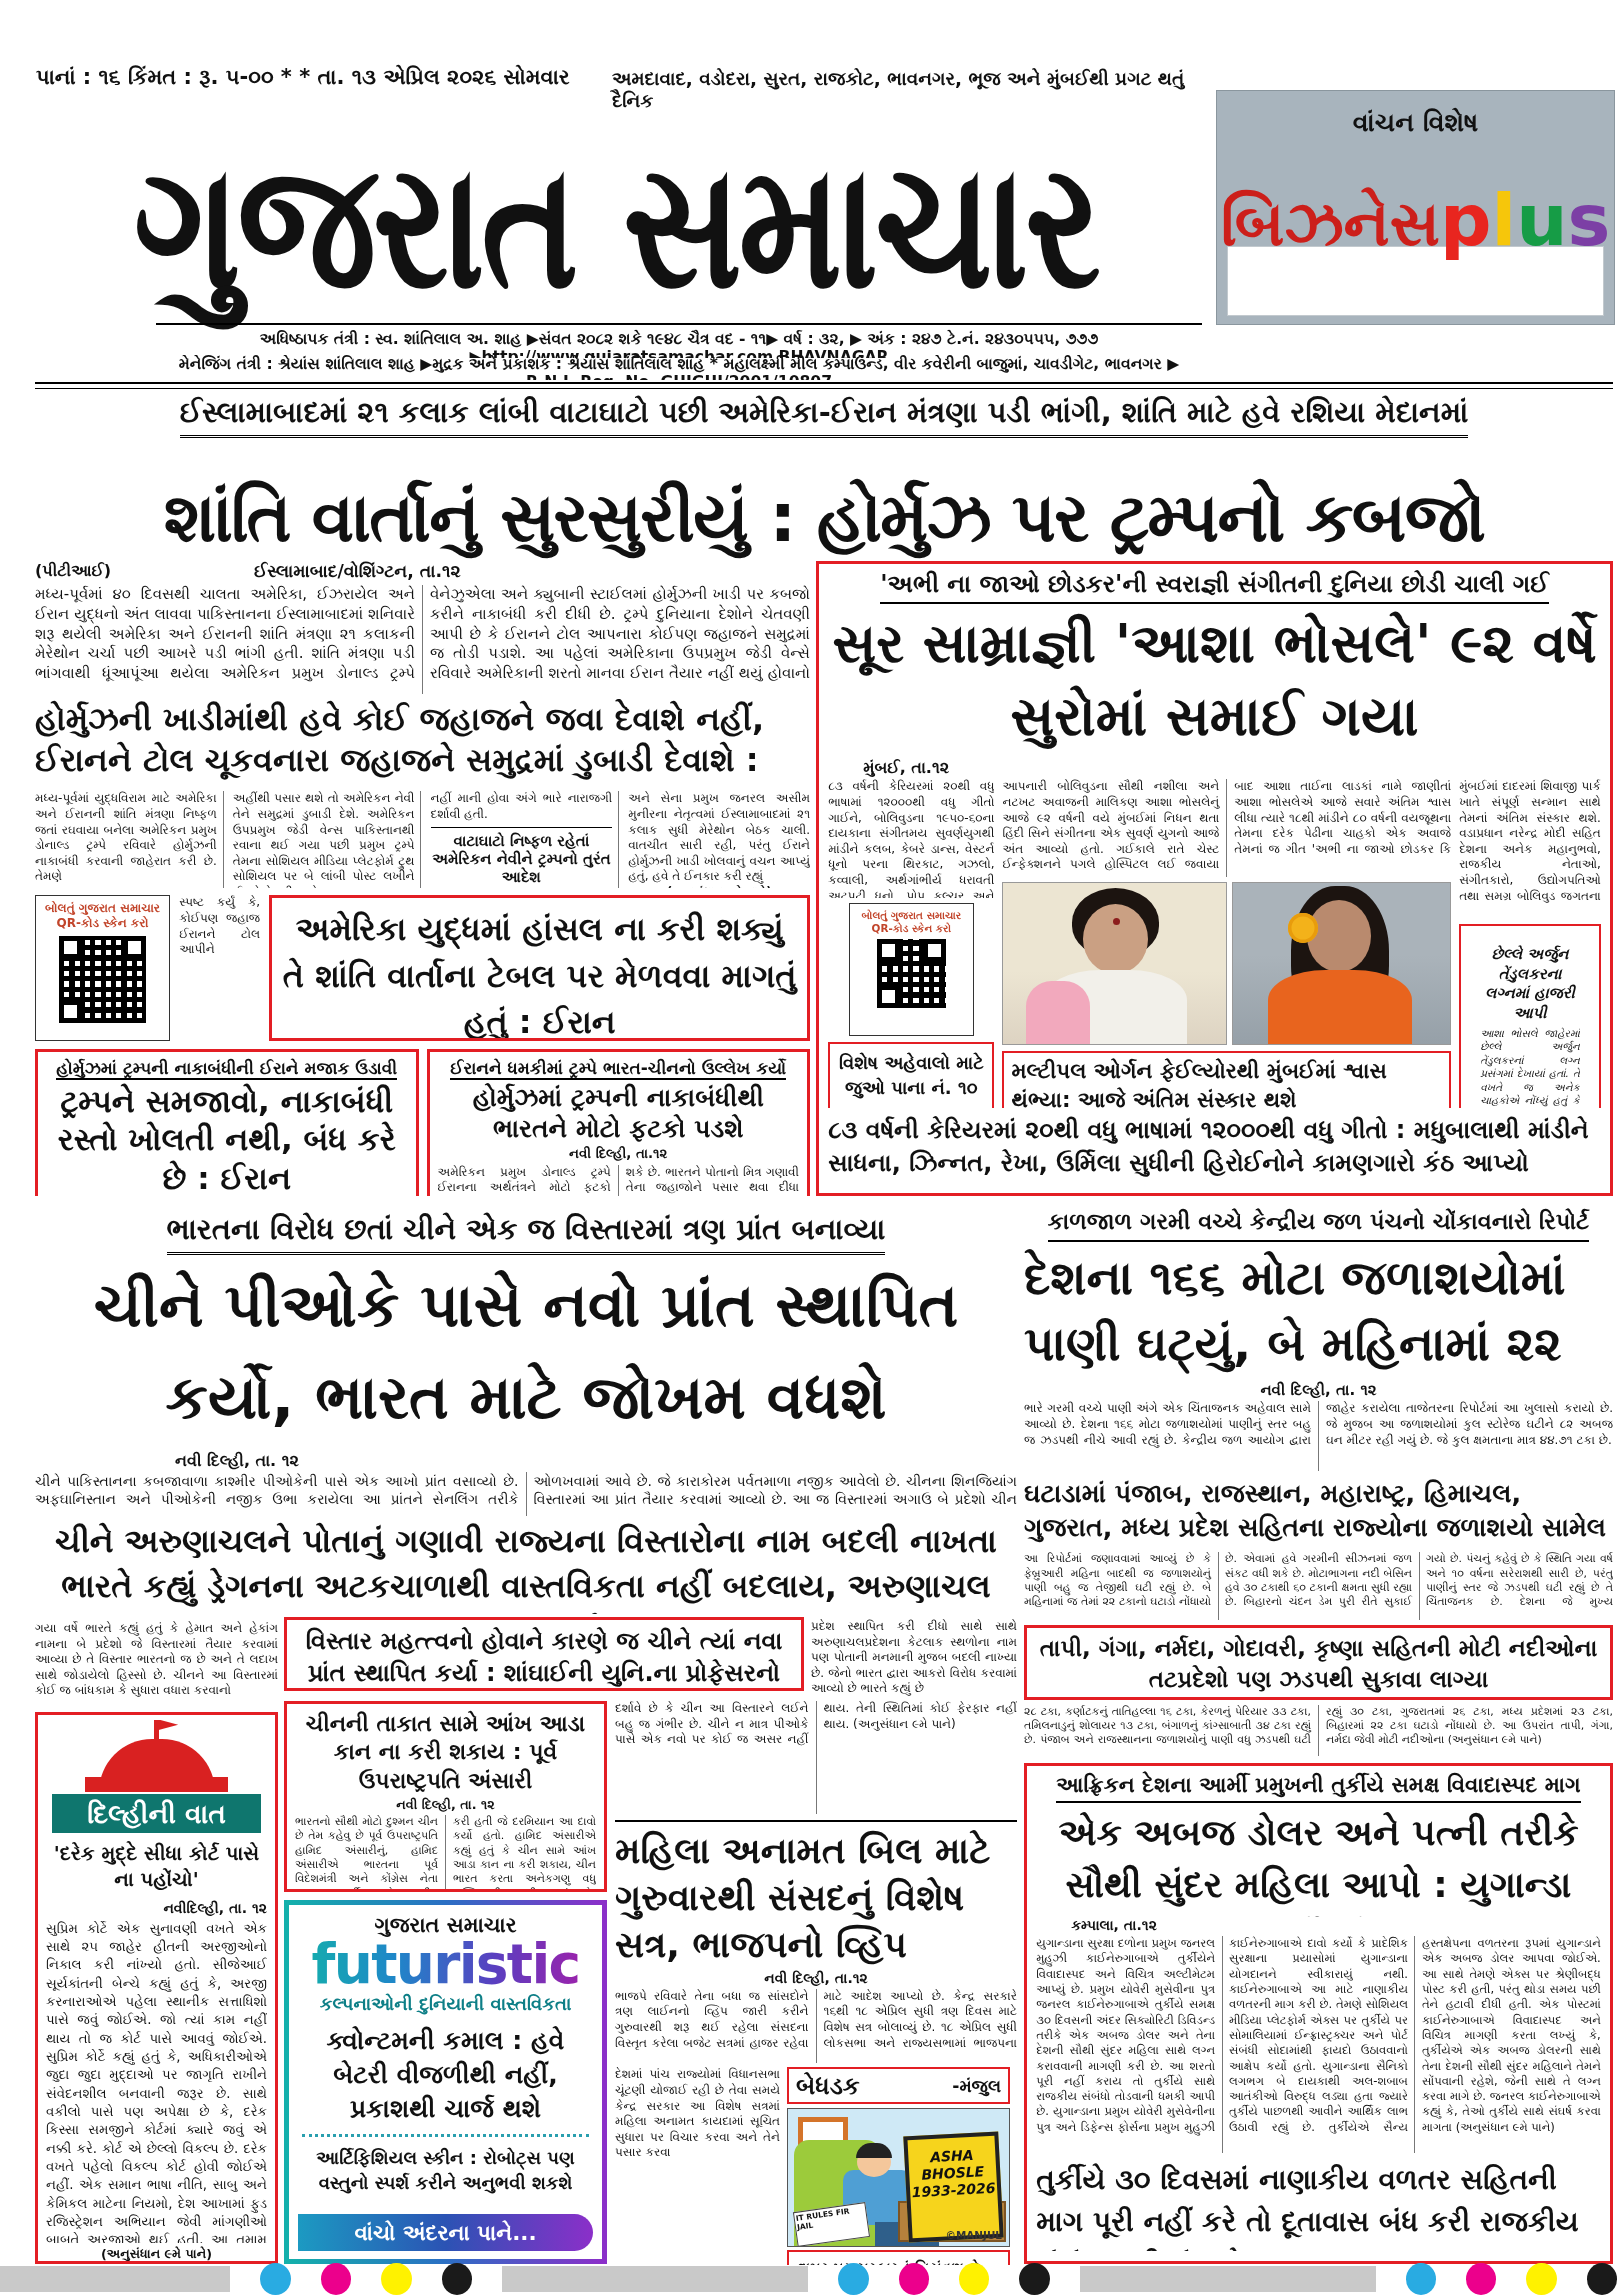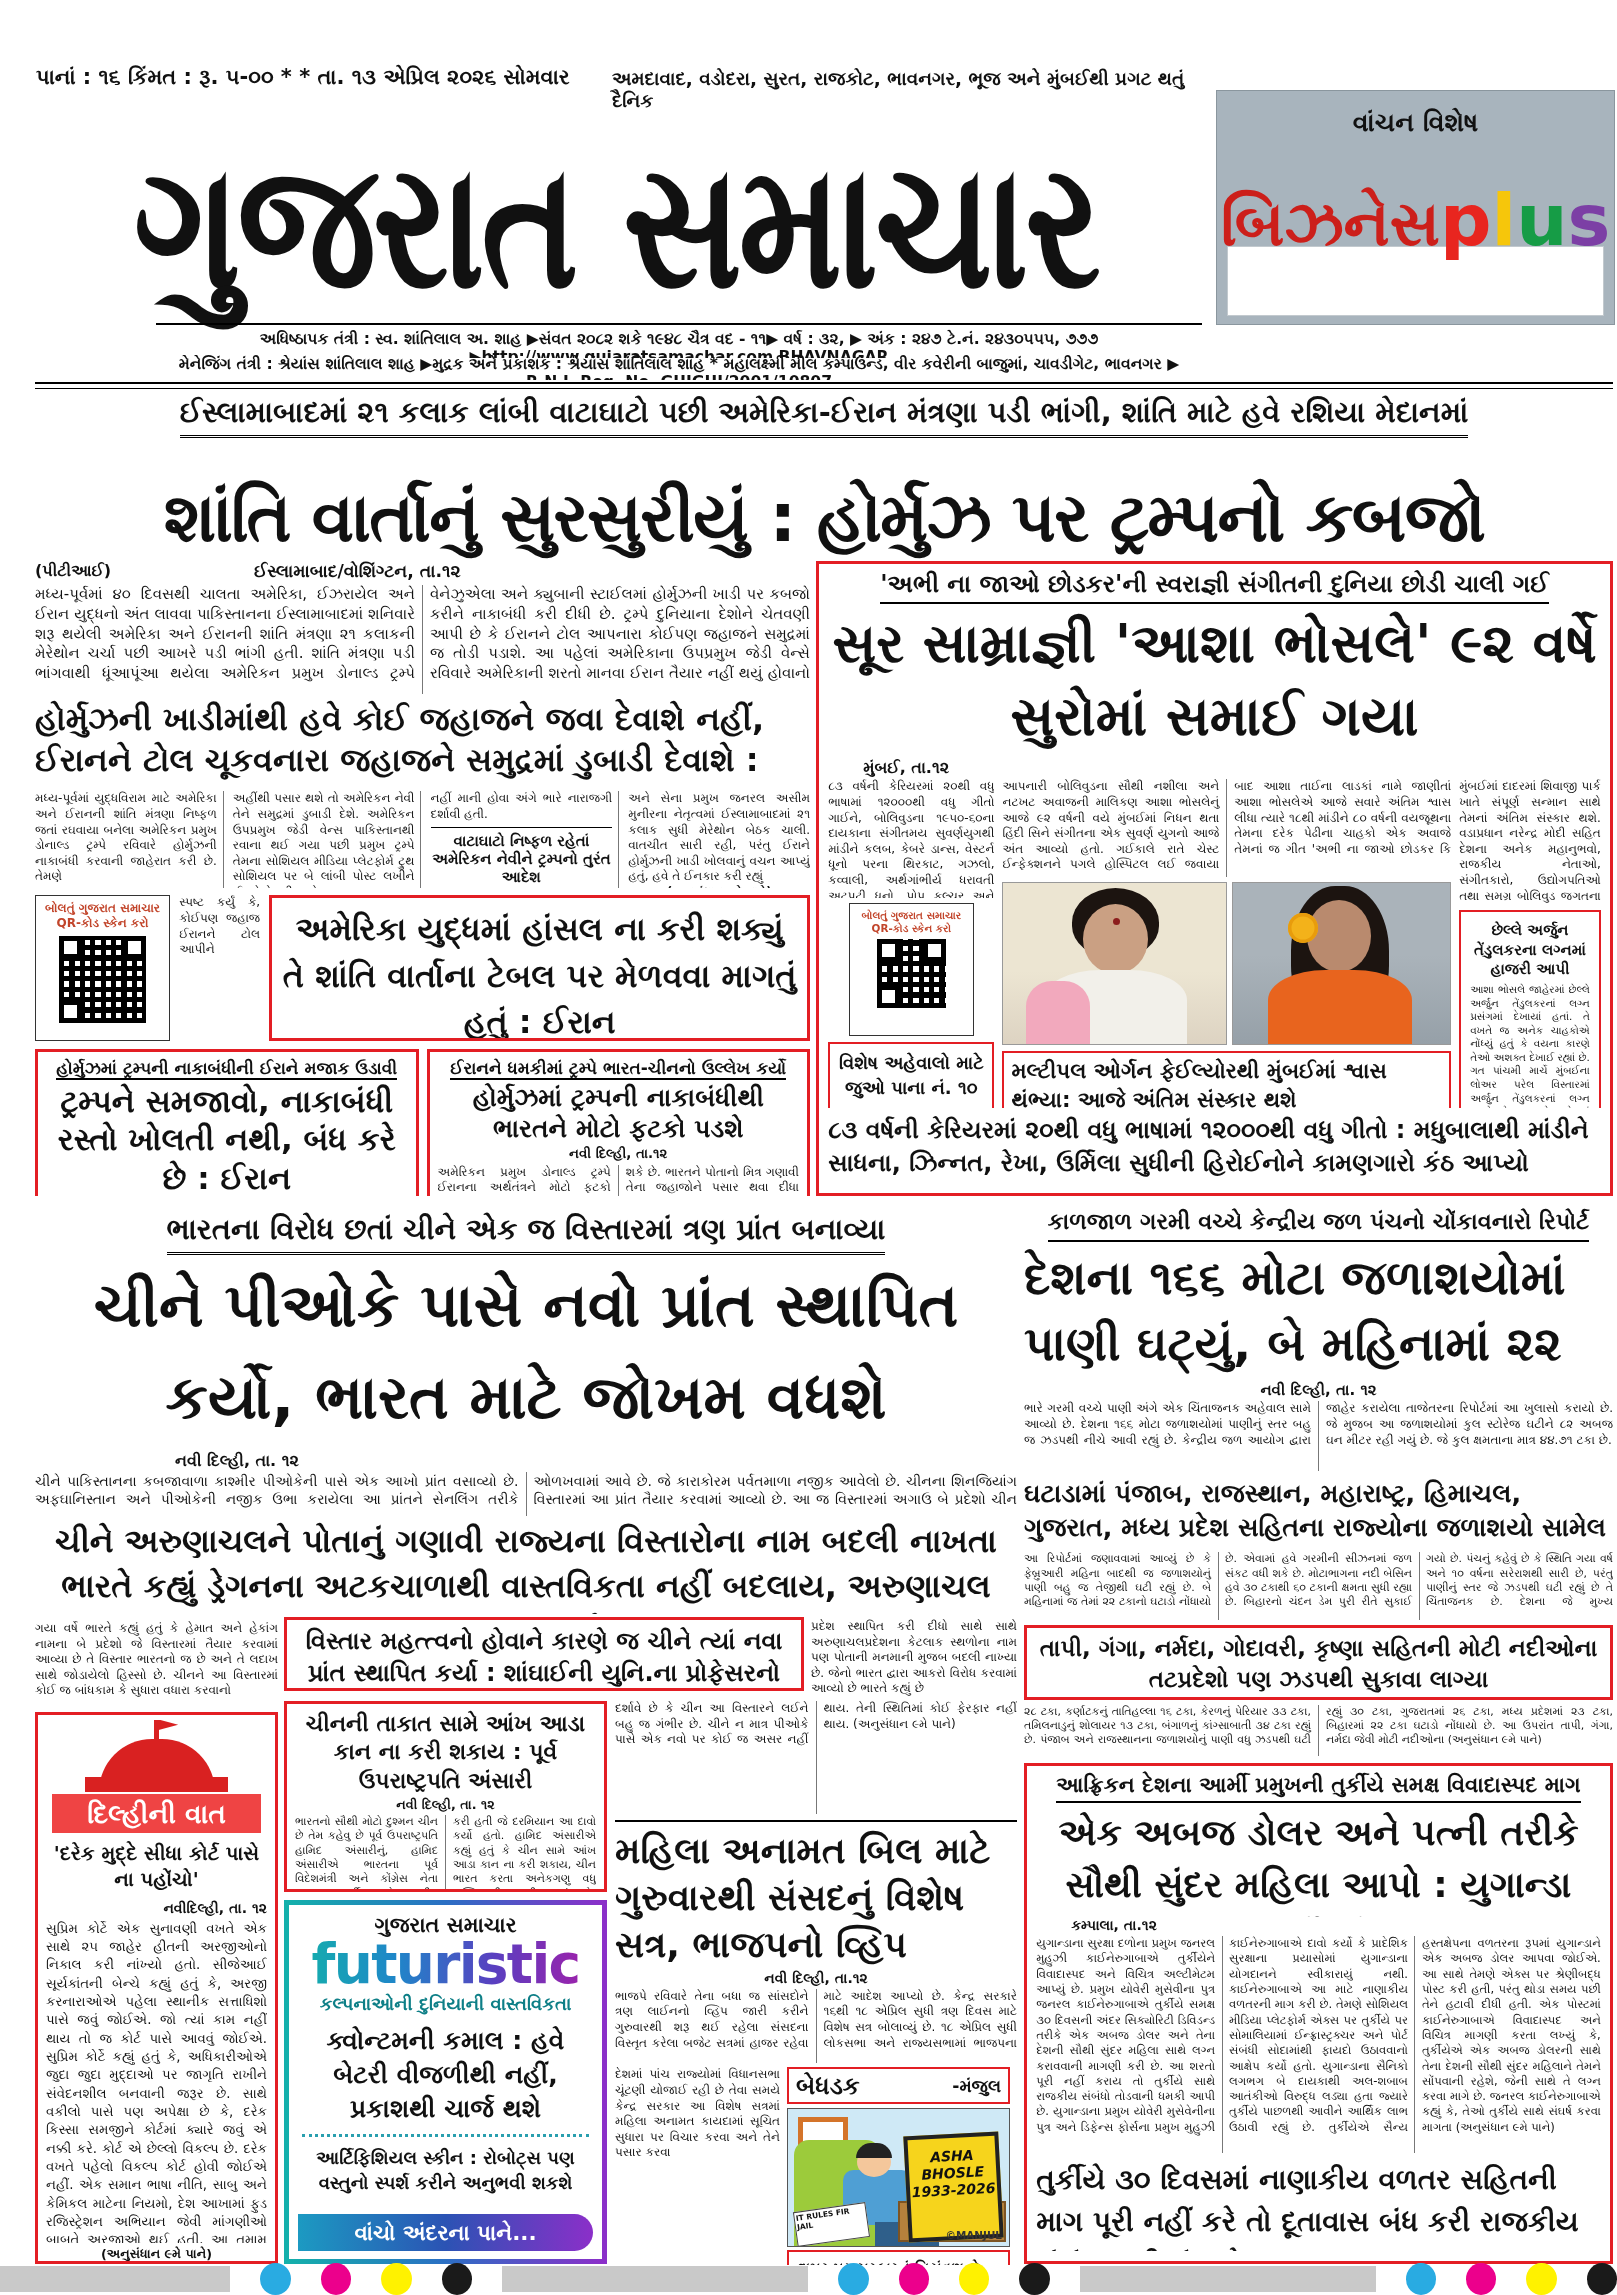--- a/index.html
+++ b/index.html
@@ -42,21 +42,21 @@
   .hair{position:absolute;border-radius:50% 50% 45% 45%;background:#1c1410;}
   .face{position:absolute;border-radius:50%;}
   .torso{position:absolute;border-radius:40% 40% 0 0;}
   .flower{position:absolute;width:30px;height:30px;border-radius:50%;background:#f3b21a;box-shadow:0 0 0 3.5px #e89c0c inset;}
   
   .dome{position:relative;width:173px;height:69px;margin:3.5px auto 0;}
   .dome .cup{position:absolute;left:29px;top:16px;width:116px;height:53px;background:#d92121;border-radius:64px 64px 0 0;}
   .dome .base{position:absolute;left:15px;bottom:0;width:143px;height:15px;background:#d92121;}
   .dome .flag{position:absolute;left:84px;top:-3.5px;width:4.6px;height:23px;background:#d92121;}
   .dome .flag:after{content:"";position:absolute;left:4.6px;top:0;width:19.6px;height:10.4px;background:#d92121;clip-path:polygon(0 0,100% 50%,0 100%);}
-  .delhi-title{background:#ef4444;color:#fff;font-weight:900;text-align:center;}
+  .delhi-title{background:#0f766e;color:#fff;font-weight:900;text-align:center;}
   
   #futuristic{border:5.8px solid;border-image:linear-gradient(90deg,#14b0ab,#2b6fc4,#8b2fc9) 1;background:#fff;}
   .fut-logo{font-weight:900;background:linear-gradient(90deg,#14b0ab,#1f86c9,#5a3fc0,#a31fa9);-webkit-background-clip:text;background-clip:text;color:transparent;letter-spacing:-1.7px;}
   .fut-tag{color:#0e7f87;font-weight:900;}
   .fut-bar{background:linear-gradient(90deg,#1c9ac2,#2b53b4,#8b2fc9);color:#fff;font-weight:bold;text-align:center;border-radius:0 23px 23px 0;}
   .dotted{border-top:3.5px dotted #2a9fae;}
   
   .cartoon{position:relative;background:#cfe9f6;overflow:hidden;border:1.2px solid #555;}
   .cart-frame{position:absolute;left:10.4px;top:8px;width:40px;height:37px;background:#fff;border:5.8px solid #d4742a;}
   .chair{position:absolute;left:5.8px;bottom:-4.6px;width:87px;height:110px;background:#9ccb3b;border-radius:15px 15px 0 0;}
@@ -188,21 +188,21 @@
             <div class="hair" style="left:58px;top:3.5px;width:98px;height:144px;border-radius:45%;"></div>
             <div class="face" style="left:74px;top:17.3px;width:64px;height:72px;background:#b98a6e;"></div>
             <div class="flower" style="left:55px;top:30px;"></div>
             <div class="torso" style="left:35px;top:87px;width:144px;height:75px;background:#e8641e;"></div>
           </div>
         </div>
         <div class="rb hd ov" style="border-width:2.9px;font-size:21.4px;line-height:1.35;padding:4.6px 7px;margin-top:5.8px;height:55px;">મલ્ટીપલ ઓર્ગન ફેઈલ્યોરથી મુંબઈમાં શ્વાસ થંભ્યા: આજે અંતિમ સંસ્કાર થશે</div>
       </div>
       <div class="ov" style="width:144px;">
         <div class="body-xs jt ov" style="height:125px;">મુંબઈમાં દાદરમાં શિવાજી પાર્ક ખાતે સંપૂર્ણ સન્માન સાથે તેમનાં અંતિમ સંસ્કાર થશે. વડાપ્રધાન નરેન્દ્ર મોદી સહિત દેશના અનેક મહાનુભવો, રાજકીય નેતાઓ, સંગીતકારો, ઉદ્યોગપતિઓ તથા સમગ્ર બોલિવુડ જગતના નાનામોટા કલાકાર કસબીઓએ આજે તેમને ભારે હૈયે (અનુસંધાન ૯મે પાને)</div>
-        <div class="rb ov" style="border-width:2.9px;padding:9px;margin-top:6px;height:183px;">
+        <div class="rb ov" style="border-width:2.9px;padding:19px;margin-top:20px;height:183px;font-style:italic;">
           <div class="hd ctr" style="font-size:15px;line-height:1.3;">છેલ્લે અર્જુન તેંડુલકરના લગ્નમાં હાજરી આપી</div>
           <div class="jt ov" style="font-size:10.4px;line-height:1.3;margin-top:3.5px;height:133px;">આશા ભોસલે જાહેરમાં છેલ્લે અર્જુન તેંડુલકરનાં લગ્ન પ્રસંગમાં દેખાયાં હતાં. તે વખતે જ અનેક ચાહકોએ નોંધ્યું હતું કે વયના કારણે તેઓ અશક્ત દેખાઈ રહ્યાં છે. ગત પાંચમી માર્ચે મુંબઈના લોઅર પરેલ વિસ્તારમાં અર્જુન તેંડુલકરનાં લગ્ન વખતે વેન્યુ ખાતે પ્રવેશતાં આશા ભોસલેનો વિડીયો વાયરલ થયો હતો. મોટાભાગે એ તેમનો છેલ્લો જાહેર પ્રસંગ બની રહ્યો હતો.</div>
         </div>
       </div>
     </div>
     <div class="hd ov" style="font-size:24px;line-height:1.35;margin-top:5.8px;height:68px;">૮૩ વર્ષની કેરિયરમાં ૨૦થી વધુ ભાષામાં ૧૨૦૦૦થી વધુ  ગીતો : મધુબાલાથી માંડીને સાધના, ઝિન્નત, રેખા, ઉર્મિલા સુધીની હિરોઈનોને કામણગારો કંઠ આપ્યો</div>
   </div>
 
   <div class="abs ctr ov" style="left:35px;top:1212px;width:982px;height:45px;font-size:29px;">
     <span class="u2 hd">ભારતના વિરોધ છતાં ચીને એક જ વિસ્તારમાં ત્રણ પ્રાંત બનાવ્યા</span>

